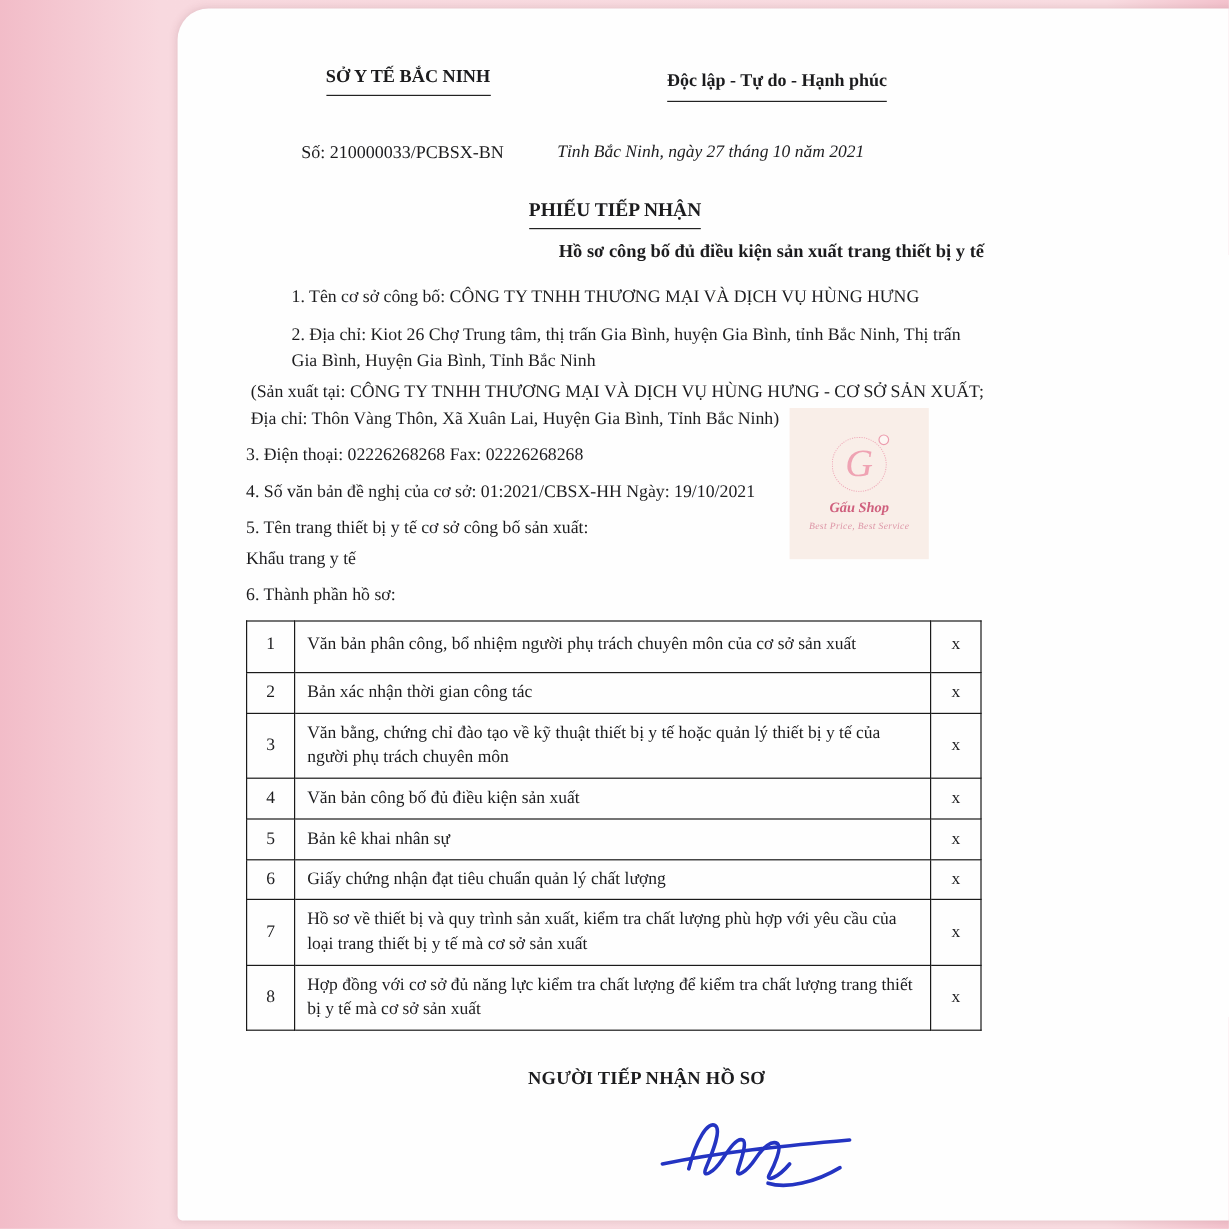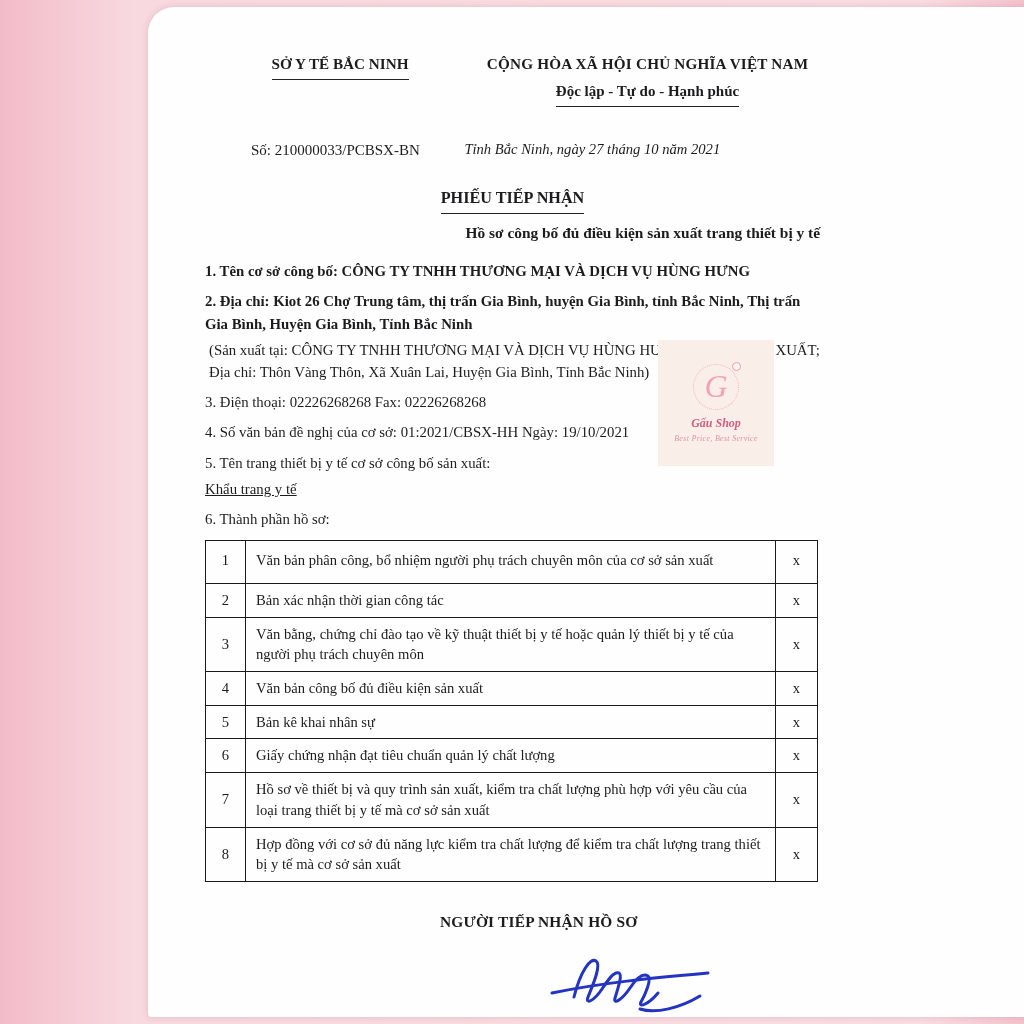--- a/index.html
+++ b/index.html
@@ -35,23 +35,23 @@
   .ref-row { display:flex; justify-content:flex-start; margin-top:32px; }
   .ref-number { margin-left:46px; font-size:15px; }
   .date-line { width:345px; text-align:center; font-style:italic; font-size:14.6px; }
   
   .doc-title { text-align:center; margin-top:24px; font-weight:bold; font-size:16.2px; }
   .doc-title span { display:inline-block; padding-bottom:3px; border-bottom:1.4px solid #222; }
   .doc-subtitle { text-align:right; margin-top:7px; font-weight:bold; font-size:15.4px; }
   
   .body-block { margin-top:16px; }
   .body-block p { margin-top:8px; }
-  .p-bold { font-weight:bold; }
+  .p-bold { font-weight:normal;margin-left:38px; }
   .p-note { margin-top:4px !important; padding-left:4px; }
-  .p-value { margin-top:4px !important;text-decoration:underline; }
+  .p-value { margin-top:4px !important; }
   
   table.dossier {
     margin-top:10px; width:613px;
     border-collapse:collapse;
   }
   table.dossier td {
     border:1.4px solid #1a1a1a;
     padding:6px 10px;
     font-size:14.6px; line-height:1.42;
     vertical-align:middle;
@@ -87,21 +87,20 @@
 <div class="photo-bg">
 
   <div class="document">
     <div class="content">
 
       <div class="doc-header">
         <div class="hdr-left">
           <span class="org-name">SỞ Y TẾ BẮC NINH</span>
         </div>
         <div class="hdr-right">
-          <div class="motto-line1">CỘNG HÒA XÃ HỘI CHỦ NGHĨA VIỆT NAM</div>
           <span class="motto-line2">Độc lập - Tự do - Hạnh phúc</span>
         </div>
       </div>
 
       <div class="ref-row">
         <div class="ref-number">Số: 210000033/PCBSX-BN</div>
         <div class="date-line">Tỉnh Bắc Ninh, ngày 27 tháng 10 năm 2021</div>
       </div>
 
       <div class="doc-title">

